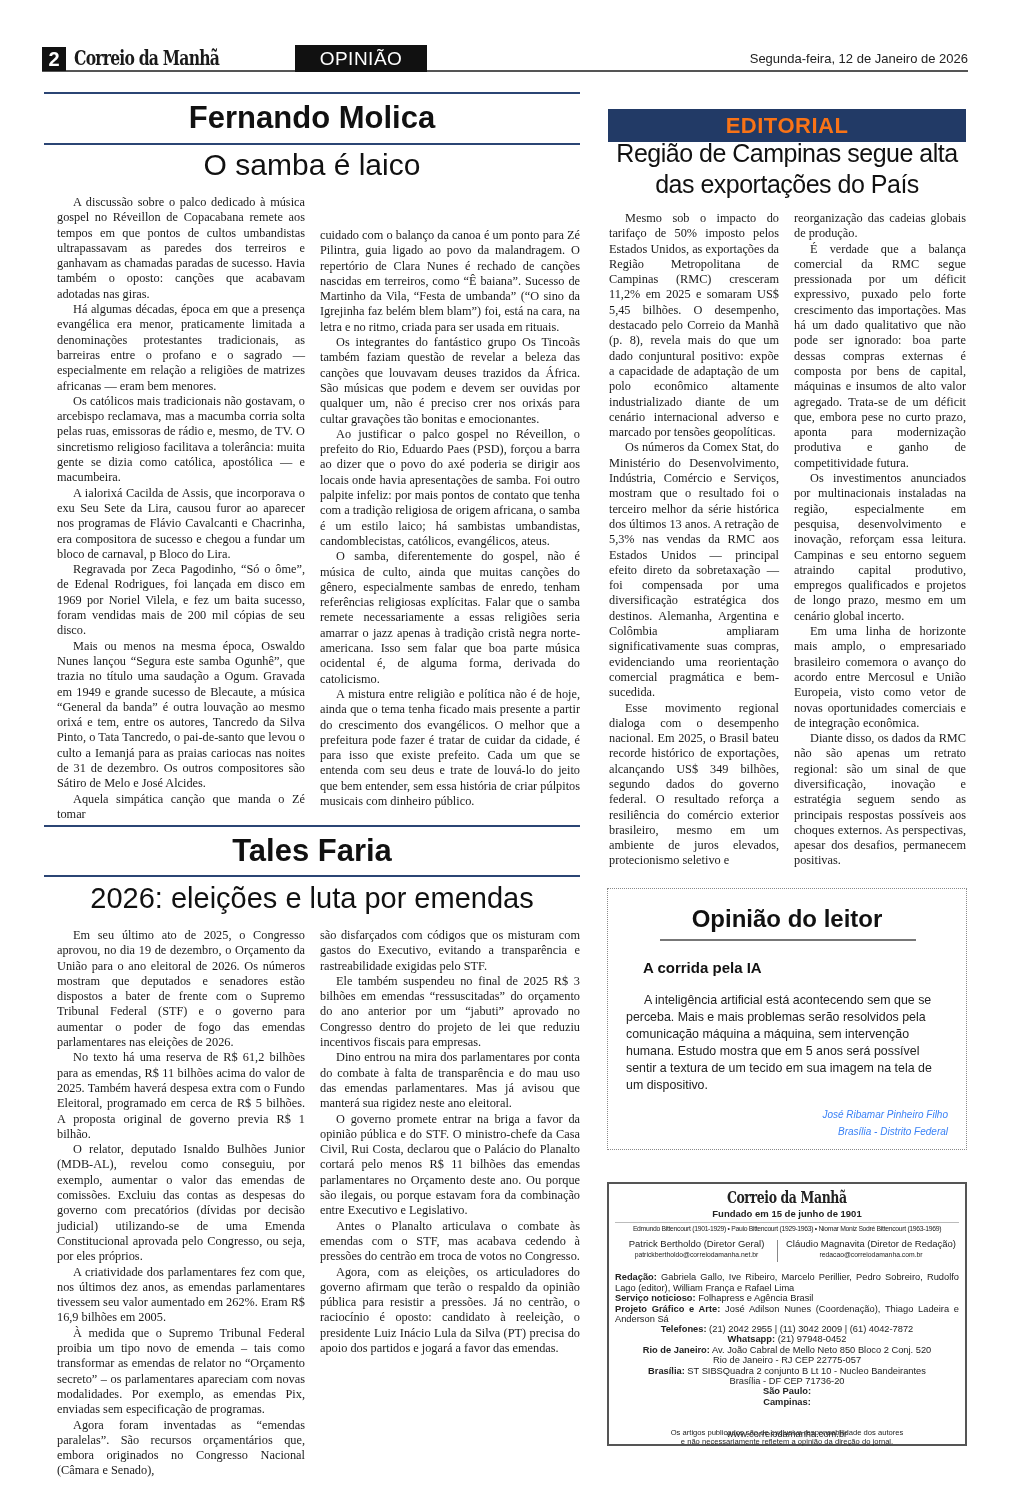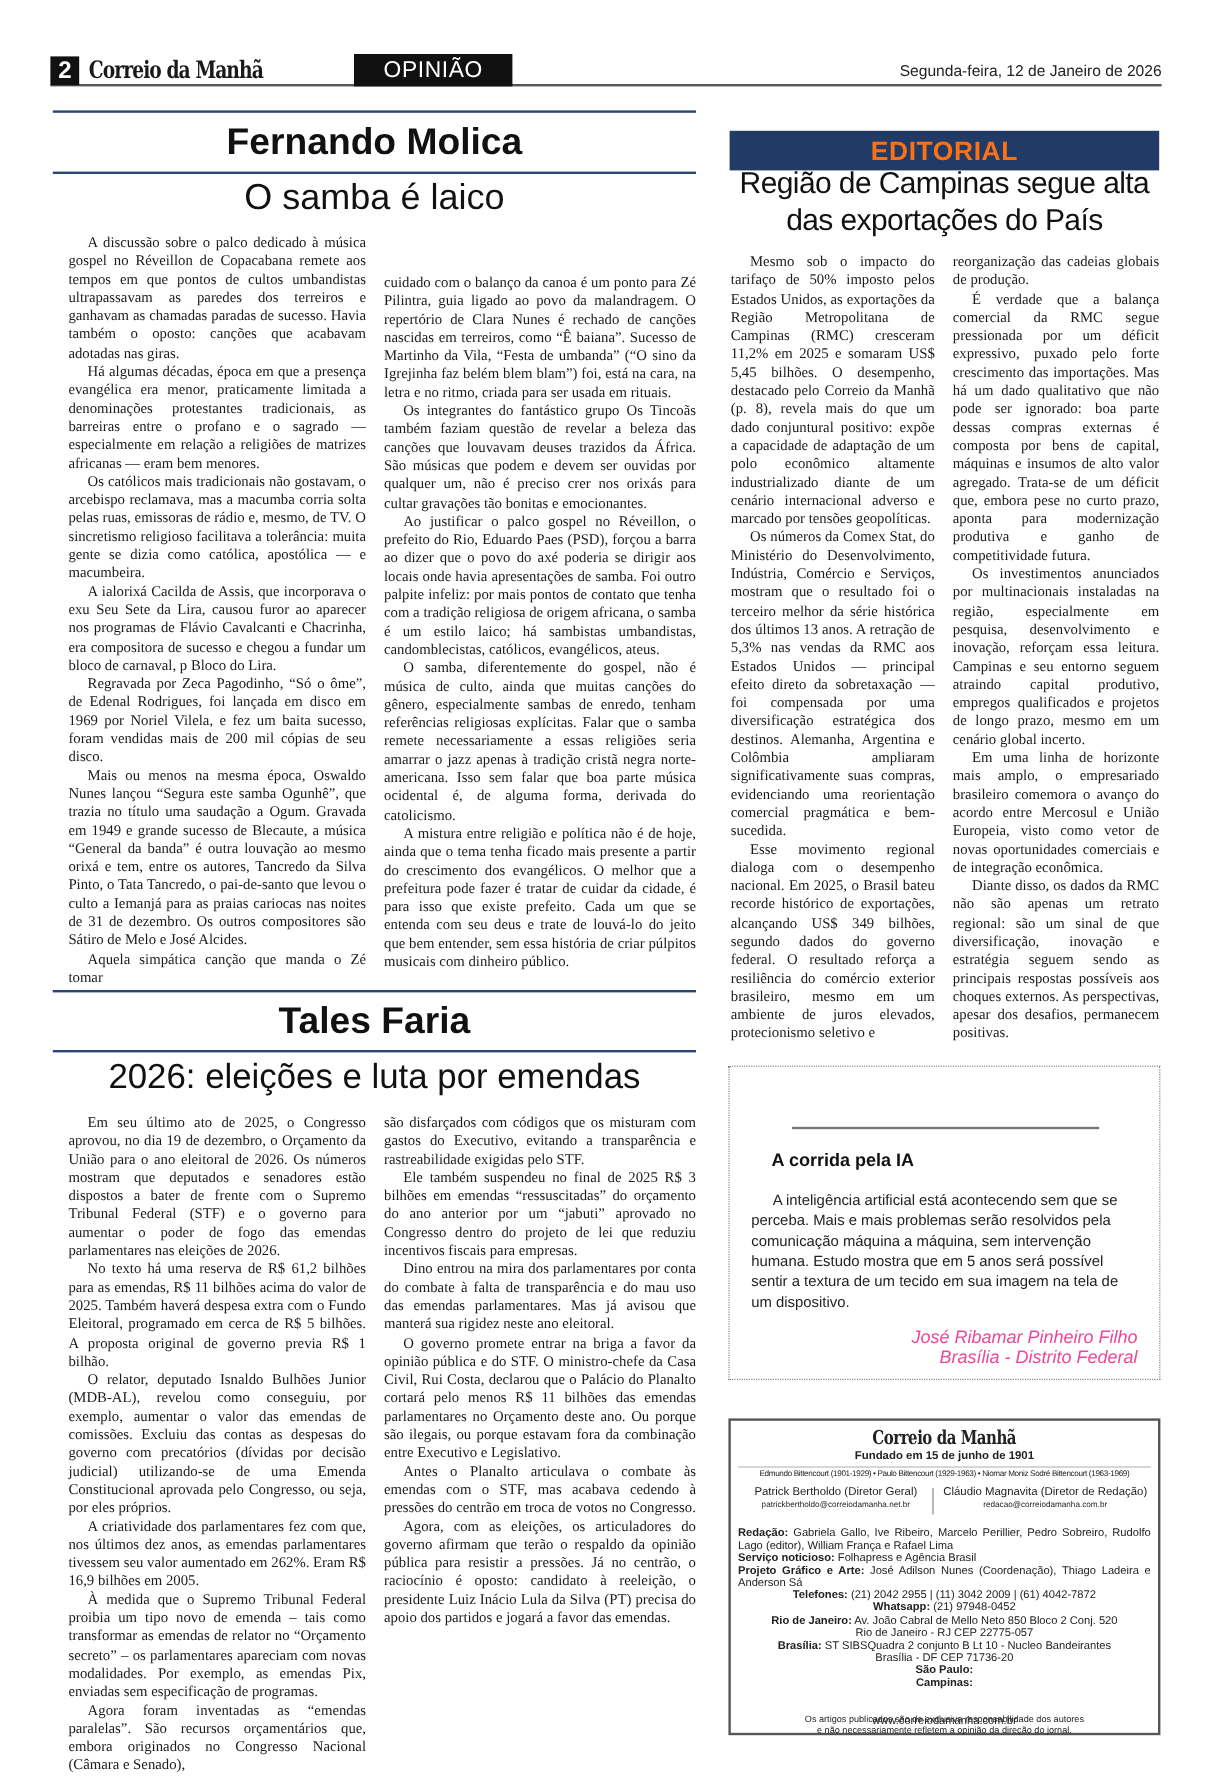--- a/index.html
+++ b/index.html
@@ -33,21 +33,21 @@
 
   
   .reader-box { position: absolute; left: 607px; top: 888px; width: 360px; height: 262px; border: 1px dotted #888; }
   .reader-title { position: absolute; left: 0; top: 16px; width: 100%; text-align: center; font-family: "Liberation Sans", sans-serif;
     font-weight: bold; font-size: 24px; color: #111; }
   .reader-rule { position: absolute; left: 52px; top: 50px; width: 256px; height: 2px; background: #777; }
   .reader-subtitle { position: absolute; left: 35px; top: 70px; font-family: "Liberation Sans", sans-serif; font-weight: bold; font-size: 15px; color: #111; }
   .reader-text { position: absolute; left: 18px; top: 103px; width: 326px; font-family: "Liberation Sans", sans-serif; font-size: 12.4px;
     line-height: 17px; color: #222; text-indent: 18px; }
   .reader-sign { position: absolute; right: 18px; top: 217px; text-align: right; font-family: "Liberation Sans", sans-serif;
-    font-style: italic; font-size: 15px; line-height: 17px; color: #ec4899; }
+    font-style: italic; font-size: 10px; line-height: 17px; color: #3b82f6; }
 
   
   .exp-box { position: absolute; left: 607px; top: 1182px; width: 360px; height: 264px; border: 2px solid #555; font-family: "Liberation Sans", sans-serif; color: #222; }
   .exp-masthead { position: absolute; left: 0; top: 4px; width: 100%; text-align: center; font-family: "DejaVu Serif", serif; font-weight: bold;
     font-size: 16px; letter-spacing: -0.5px; }
   .exp-masthead span { display: inline-block; transform: scaleX(0.78); }
   .exp-founded { position: absolute; left: 0; top: 24px; width: 100%; text-align: center; font-weight: bold; font-size: 9.5px; }
   .exp-rule { position: absolute; left: 6px; width: 344px; height: 1px; background: #bbb; }
   .exp-founders { position: absolute; left: 0; top: 41px; width: 100%; text-align: center; font-size: 6.8px; letter-spacing: -0.3px; white-space: nowrap; }
   .exp-directors { position: absolute; left: 0; top: 54px; width: 100%; height: 26px; }
@@ -125,20 +125,21 @@
 <div class="col" style="left:320px; top:928px; width:260px;" id="a2c2">
     <p style="text-indent: 0px;">são disfarçados com códigos que os misturam com gastos do Executivo, evitando a transparência e rastreabilidade exigidas pelo STF.</p>
     <p>Ele também suspendeu no final de 2025 R$ 3 bilhões em emendas “ressuscitadas” do orçamento do ano anterior por um “jabuti” aprovado no Congresso dentro do projeto de lei que reduziu incentivos fiscais para empresas.</p>
     <p>Dino entrou na mira dos parlamentares por conta do combate à falta de transparência e do mau uso das emendas parlamentares. Mas já avisou que manterá sua rigidez neste ano eleitoral.</p>
     <p>O governo promete entrar na briga a favor da opinião pública e do STF. O ministro-chefe da Casa Civil, Rui Costa, declarou que o Palácio do Planalto cortará pelo menos R$ 11 bilhões das emendas parlamentares no Orçamento deste ano. Ou porque são ilegais, ou porque estavam fora da combinação entre Executivo e Legislativo.</p>
     <p>Antes o Planalto articulava o combate às emendas com o STF, mas acabava cedendo à pressões do centrão em troca de votos no Congresso.</p>
     <p>Agora, com as eleições, os articuladores do governo afirmam que terão o respaldo da opinião pública para resistir a pressões. Já no centrão, o raciocínio é oposto: candidato à reeleição, o presidente Luiz Inácio Lula da Silva (PT) precisa do apoio dos partidos e jogará a favor das emendas.</p>
   </div>
 
 <div class="reader-box">
+  <div class="reader-title">Opinião do leitor</div>
   <div class="reader-rule"></div>
   <div class="reader-subtitle">A corrida pela IA</div>
   <div class="reader-text">A inteligência artificial está acontecendo sem que se perceba. Mais e mais problemas serão resolvidos pela comunicação máquina a máquina, sem intervenção humana. Estudo mostra que em 5 anos será possível sentir a textura de um tecido em sua imagem na tela de um dispositivo.</div>
   <div class="reader-sign">
     <div>José Ribamar Pinheiro Filho</div>
     <div>Brasília - Distrito Federal</div>
   </div>
 </div>
 
 <div class="exp-box">

